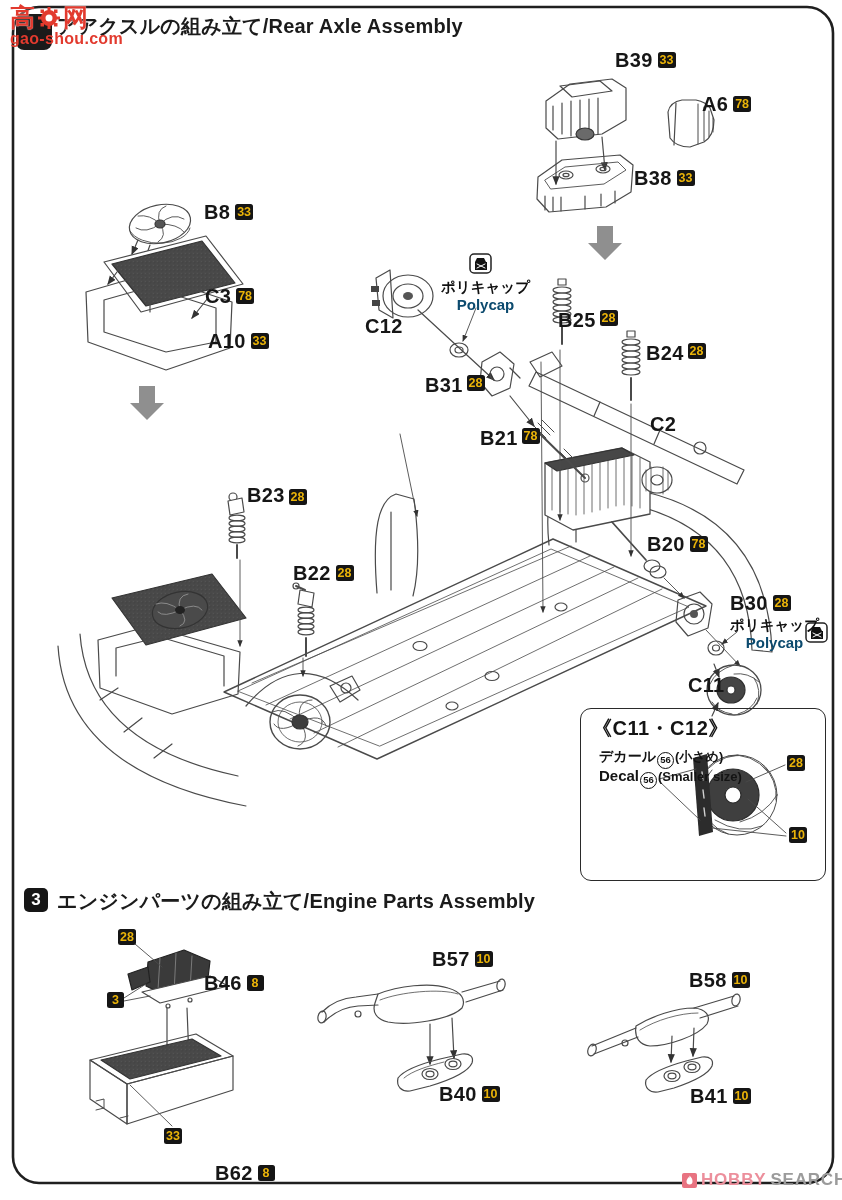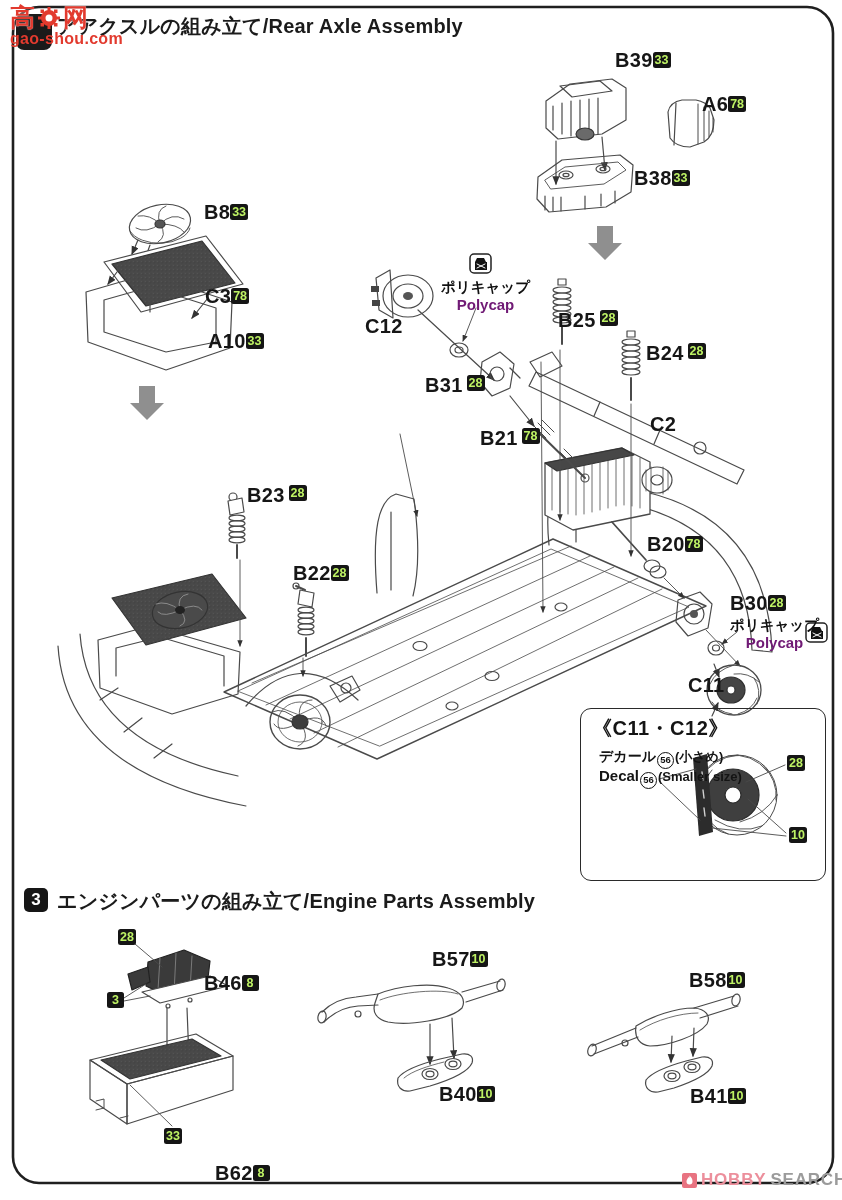--- a/index.html
+++ b/index.html
@@ -1,35 +1,35 @@
 <!DOCTYPE html>
 <html><head>
 <meta charset="utf-8">
 <style>
   html,body{margin:0;padding:0;background:#e8e8e8;}
   #page{position:relative;width:842px;height:1200px;background:#ffffff;overflow:hidden;
         font-family:"Liberation Sans","DejaVu Sans",sans-serif;color:#141414;}
   #art{position:absolute;left:0;top:0;z-index:1;}
   #hud{position:absolute;left:0;top:0;width:842px;height:1200px;z-index:2;pointer-events:none;}
-  .plabel{position:absolute;display:flex;line-height:1;}
+  .plabel{position:absolute;display:flex;gap:5px;line-height:1;}
   .plabel.row{flex-direction:row;align-items:center;}
   .plabel.col{flex-direction:row;align-items:flex-start;gap:4px;}
   .pid{font-size:20px;font-weight:800;letter-spacing:.3px;color:#161616;}
-  .pbadge{display:inline-block;background:#151515;color:#bef264;font-size:12.5px;font-weight:700;
+  .pbadge{display:inline-block;background:#151515;color:#eab308;font-size:12.5px;font-weight:700;
           line-height:16px;height:16px;min-width:17px;padding:0 2px;text-align:center;
           border-radius:2.5px;box-sizing:border-box;}
   .pbadge.abs{position:absolute;}
   .secheader{position:absolute;display:flex;gap:9px;}
   .sectitle{font-size:20px;font-weight:700;color:#1b1b1b;letter-spacing:.2px;}
   .stepbox{display:inline-block;width:24px;height:24px;background:#161616;color:#fff;border-radius:5px;
            font-size:17px;font-weight:800;text-align:center;line-height:24px;}
   .stepbox2{position:absolute;left:16px;top:14px;width:36px;height:36px;background:#1a1a1a;border-radius:8px;}
   .pcnote{position:absolute;line-height:1.25;}
   .pcjp{font-size:14.5px;font-weight:600;color:#111;}
-  .pcen{font-size:15px;font-weight:600;color:#701a75;}
+  .pcen{font-size:15px;font-weight:600;color:#0c4a6e;}
   .detailbox{position:absolute;left:580px;top:708px;width:246px;height:173px;border:1.7px solid #2a2a2a;
              border-radius:11px;box-sizing:border-box;}
   .dtitle{position:absolute;left:11px;top:6px;font-size:20px;font-weight:800;letter-spacing:.5px;}
   .dline{position:absolute;left:18px;white-space:nowrap;}
   .dline.jp{top:39px;font-size:14px;font-weight:700;}
   .dline.en{top:58px;font-size:15px;font-weight:700;}
   .circ{display:inline-block;width:15px;height:15px;border:1.4px solid #111;border-radius:50%;
         font-size:9.5px;line-height:14px;text-align:center;font-weight:700;vertical-align:-2px;margin:0 1px;}
   .dnote{font-size:13px;font-weight:700;}
   .wm-gs{position:absolute;left:10px;top:5px;color:#e23a2e;line-height:1;}
@@ -405,21 +405,21 @@
           <span class="pid">B25</span>
           <span class="pbadge">28</span>
         </div>
         <div class="plabel col" style="left: 646px; top: 343px;">
           <span class="pid">B24</span>
           <span class="pbadge">28</span>
         </div>
         <div class="plabel row" style="left: 650px; top: 414px;">
           <span class="pid">C2</span>
         </div>
-        <div class="plabel col" style="left: 247px; top: 485px;">
+        <div class="plabel col" style="left: 247px; top: 485px; align-items: flex-end;">
           <span class="pid">B23</span>
           <span class="pbadge">28</span>
         </div>
         <div class="plabel row" style="left: 293px; top: 563px;">
           <span class="pid">B22</span>
           <span class="pbadge">28</span>
         </div>
         <div class="plabel row" style="left: 647px; top: 534px;">
           <span class="pid">B20</span>
           <span class="pbadge">78</span>

